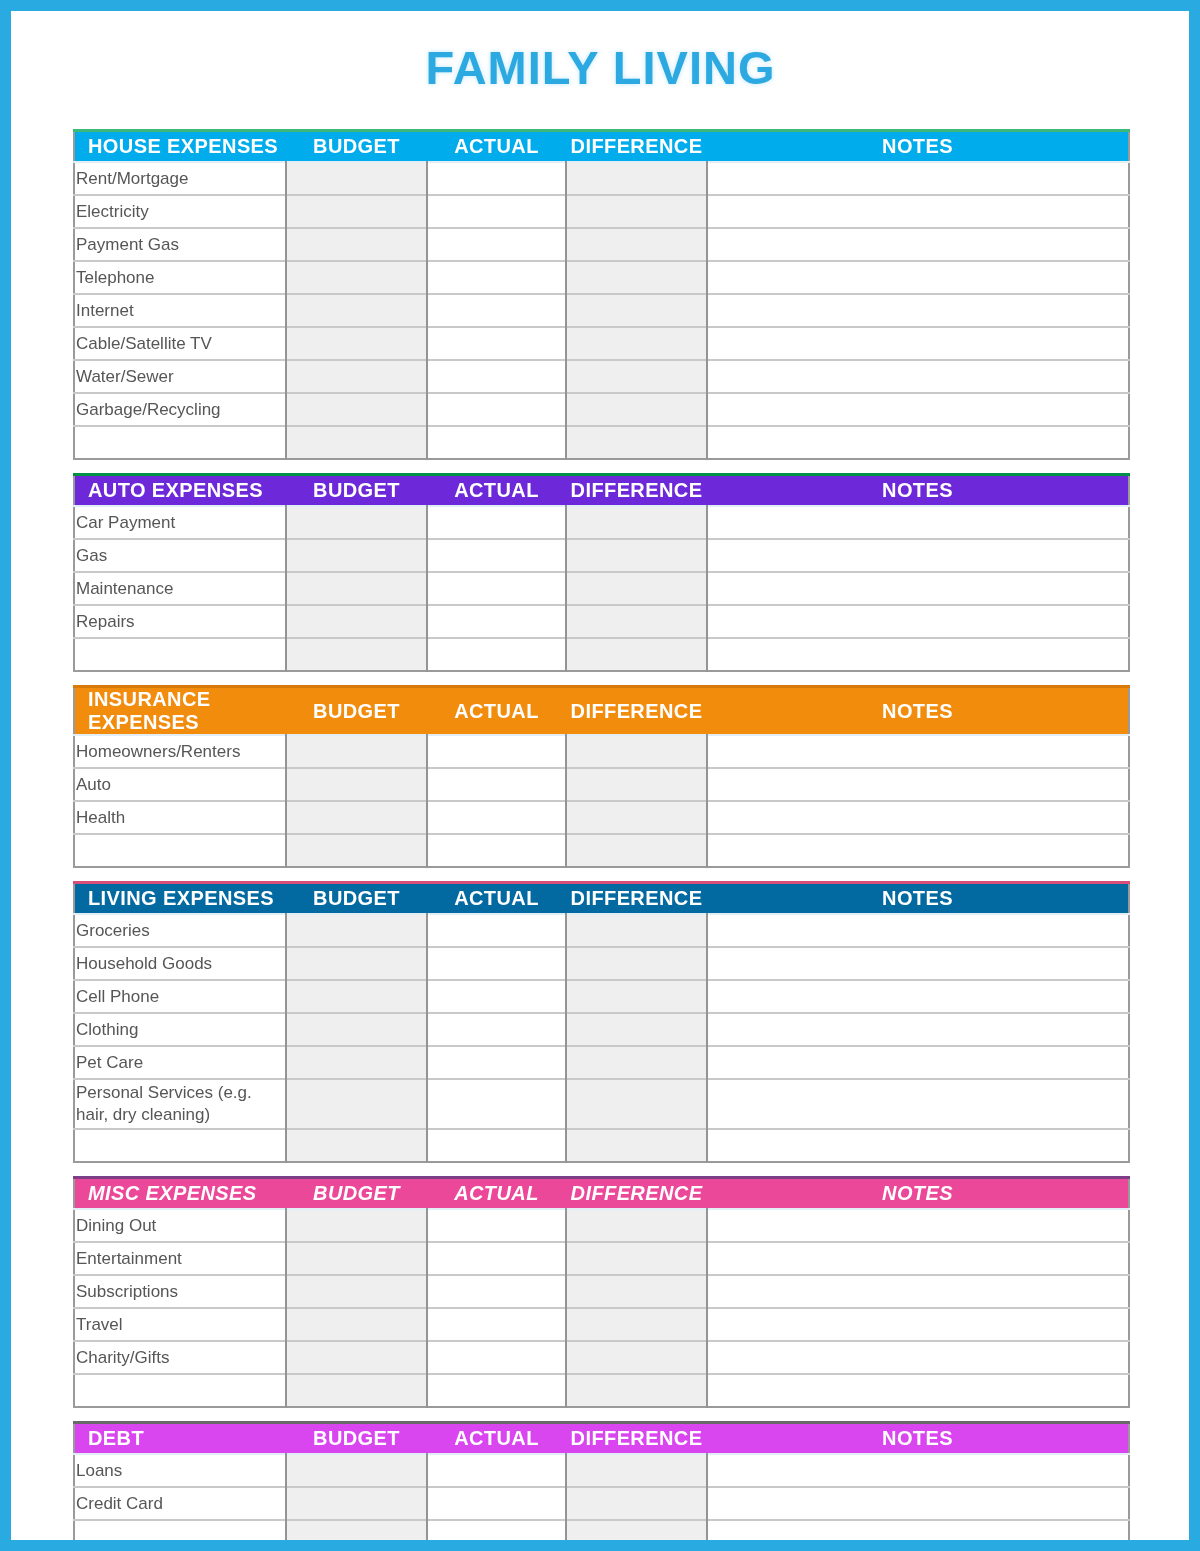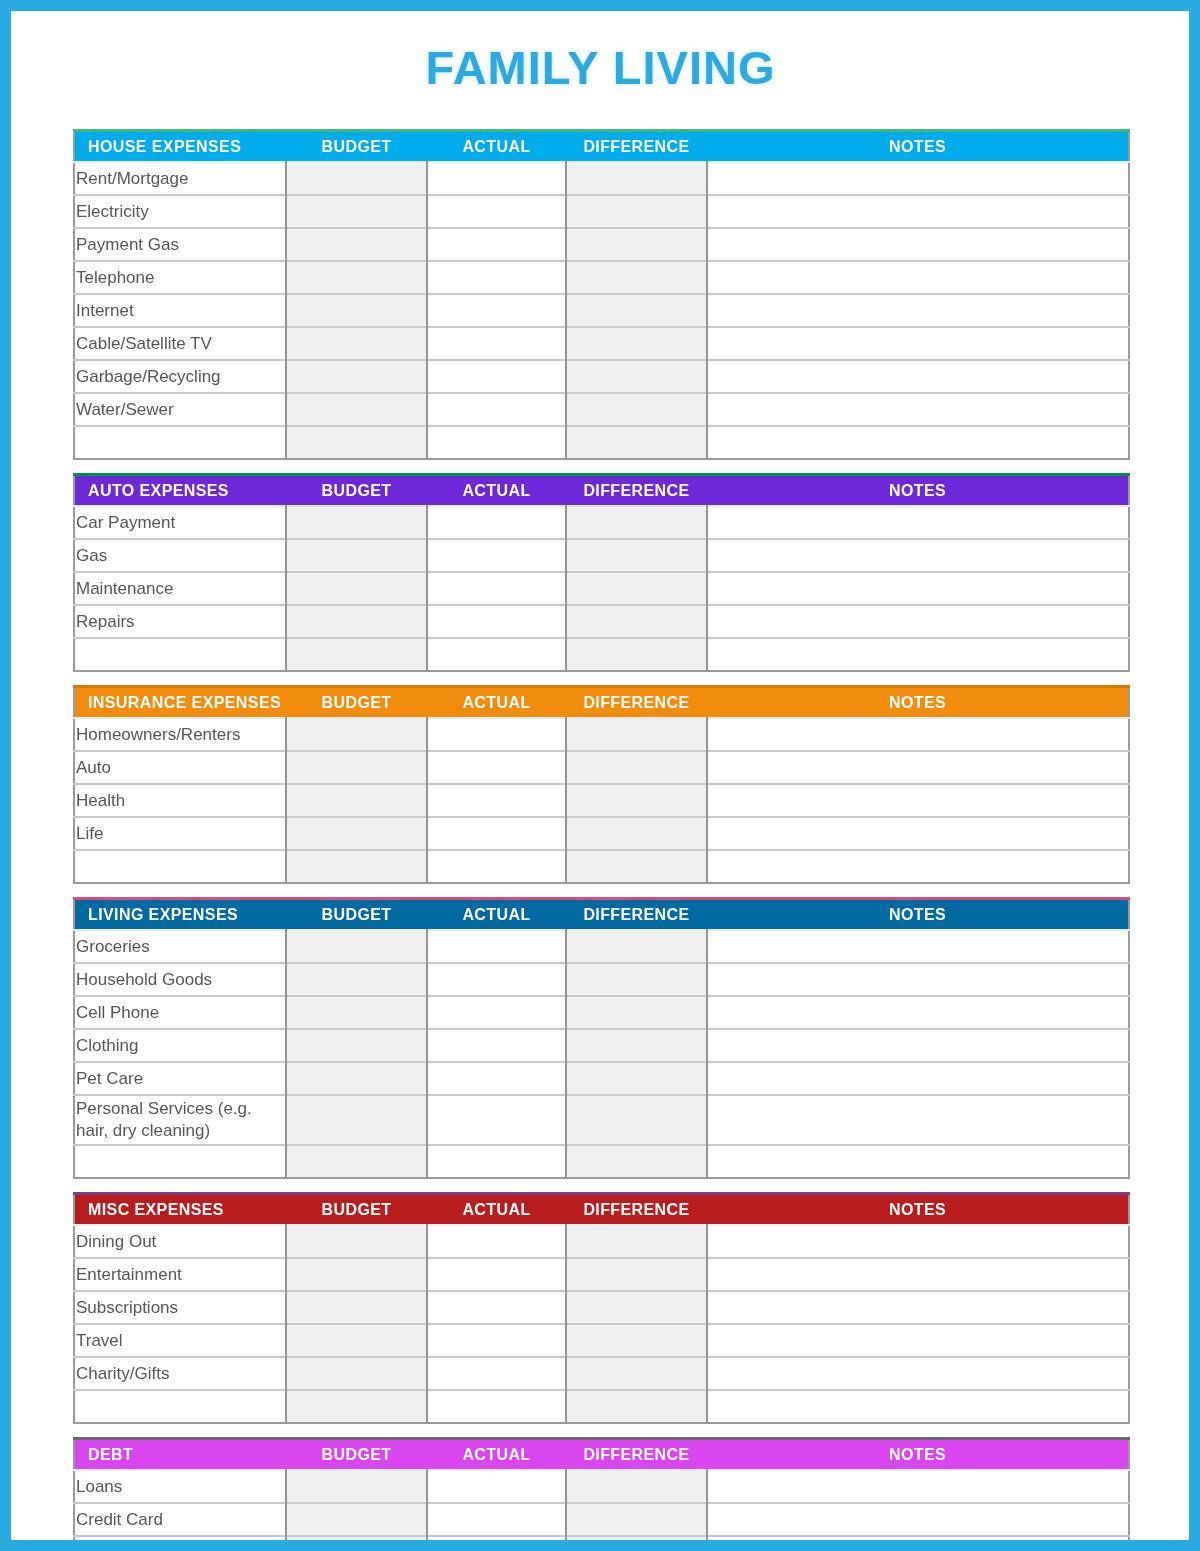--- a/index.html
+++ b/index.html
@@ -35,21 +35,21 @@
   }
   col.c-label  { width: 212px; }
   col.c-budget { width: 141px; }
   col.c-actual { width: 139px; }
   col.c-diff   { width: 141px; }
   col.c-notes  { width: 422px; }
   thead th {
     height: 29px;
     padding: 0;
     color: #ffffff;
-    font-size: 16px;
+    font-size: 20px;
     font-weight: bold;
     letter-spacing: 0.4px;
     text-align: center;
     border: none;
   }
   thead th.sec-name {
     text-align: left;
     padding-left: 13px;
   }
   tbody td {
@@ -128,28 +128,28 @@
             <td></td>
           </tr>
           <tr>
             <td class="label">Cable/Satellite TV</td>
             <td class="shaded"></td>
             <td></td>
             <td class="shaded"></td>
             <td></td>
           </tr>
           <tr>
+            <td class="label">Water/Sewer</td>
+            <td class="shaded"></td>
+            <td></td>
+            <td class="shaded"></td>
+            <td></td>
+          </tr>
+          <tr>
             <td class="label">Garbage/Recycling</td>
-            <td class="shaded"></td>
-            <td></td>
-            <td class="shaded"></td>
-            <td></td>
-          </tr>
-          <tr>
-            <td class="label">Water/Sewer</td>
             <td class="shaded"></td>
             <td></td>
             <td class="shaded"></td>
             <td></td>
           </tr>
           <tr>
             <td class="label"></td>
             <td class="shaded"></td>
             <td></td>
             <td class="shaded"></td>
@@ -245,27 +245,20 @@
             <td></td>
           </tr>
           <tr>
             <td class="label">Health</td>
             <td class="shaded"></td>
             <td></td>
             <td class="shaded"></td>
             <td></td>
           </tr>
           <tr>
-            <td class="label">Life</td>
-            <td class="shaded"></td>
-            <td></td>
-            <td class="shaded"></td>
-            <td></td>
-          </tr>
-          <tr>
             <td class="label"></td>
             <td class="shaded"></td>
             <td></td>
             <td class="shaded"></td>
             <td></td>
           </tr>
         </tbody>
   </table>
       <table class="budget-table" style="border-top-color: rgb(216, 80, 121);">
     <colgroup>
@@ -338,21 +331,21 @@
   </table>
       <table class="budget-table" style="border-top-color: rgb(124, 63, 135);">
     <colgroup>
       <col class="c-label">
           <col class="c-budget">
           <col class="c-actual">
           <col class="c-diff">
           <col class="c-notes">
     </colgroup>
     <thead>
-      <tr style="background-color: #b91c1c;">
+      <tr style="background-color: #ec4899; font-style: italic;">
         <th class="sec-name">MISC EXPENSES</th>
         <th class="col-head">BUDGET</th>
         <th class="col-head">ACTUAL</th>
         <th class="col-head">DIFFERENCE</th>
         <th class="col-head">NOTES</th>
       </tr>
     </thead>
     <tbody>
           <tr>
             <td class="label">Dining Out</td>

